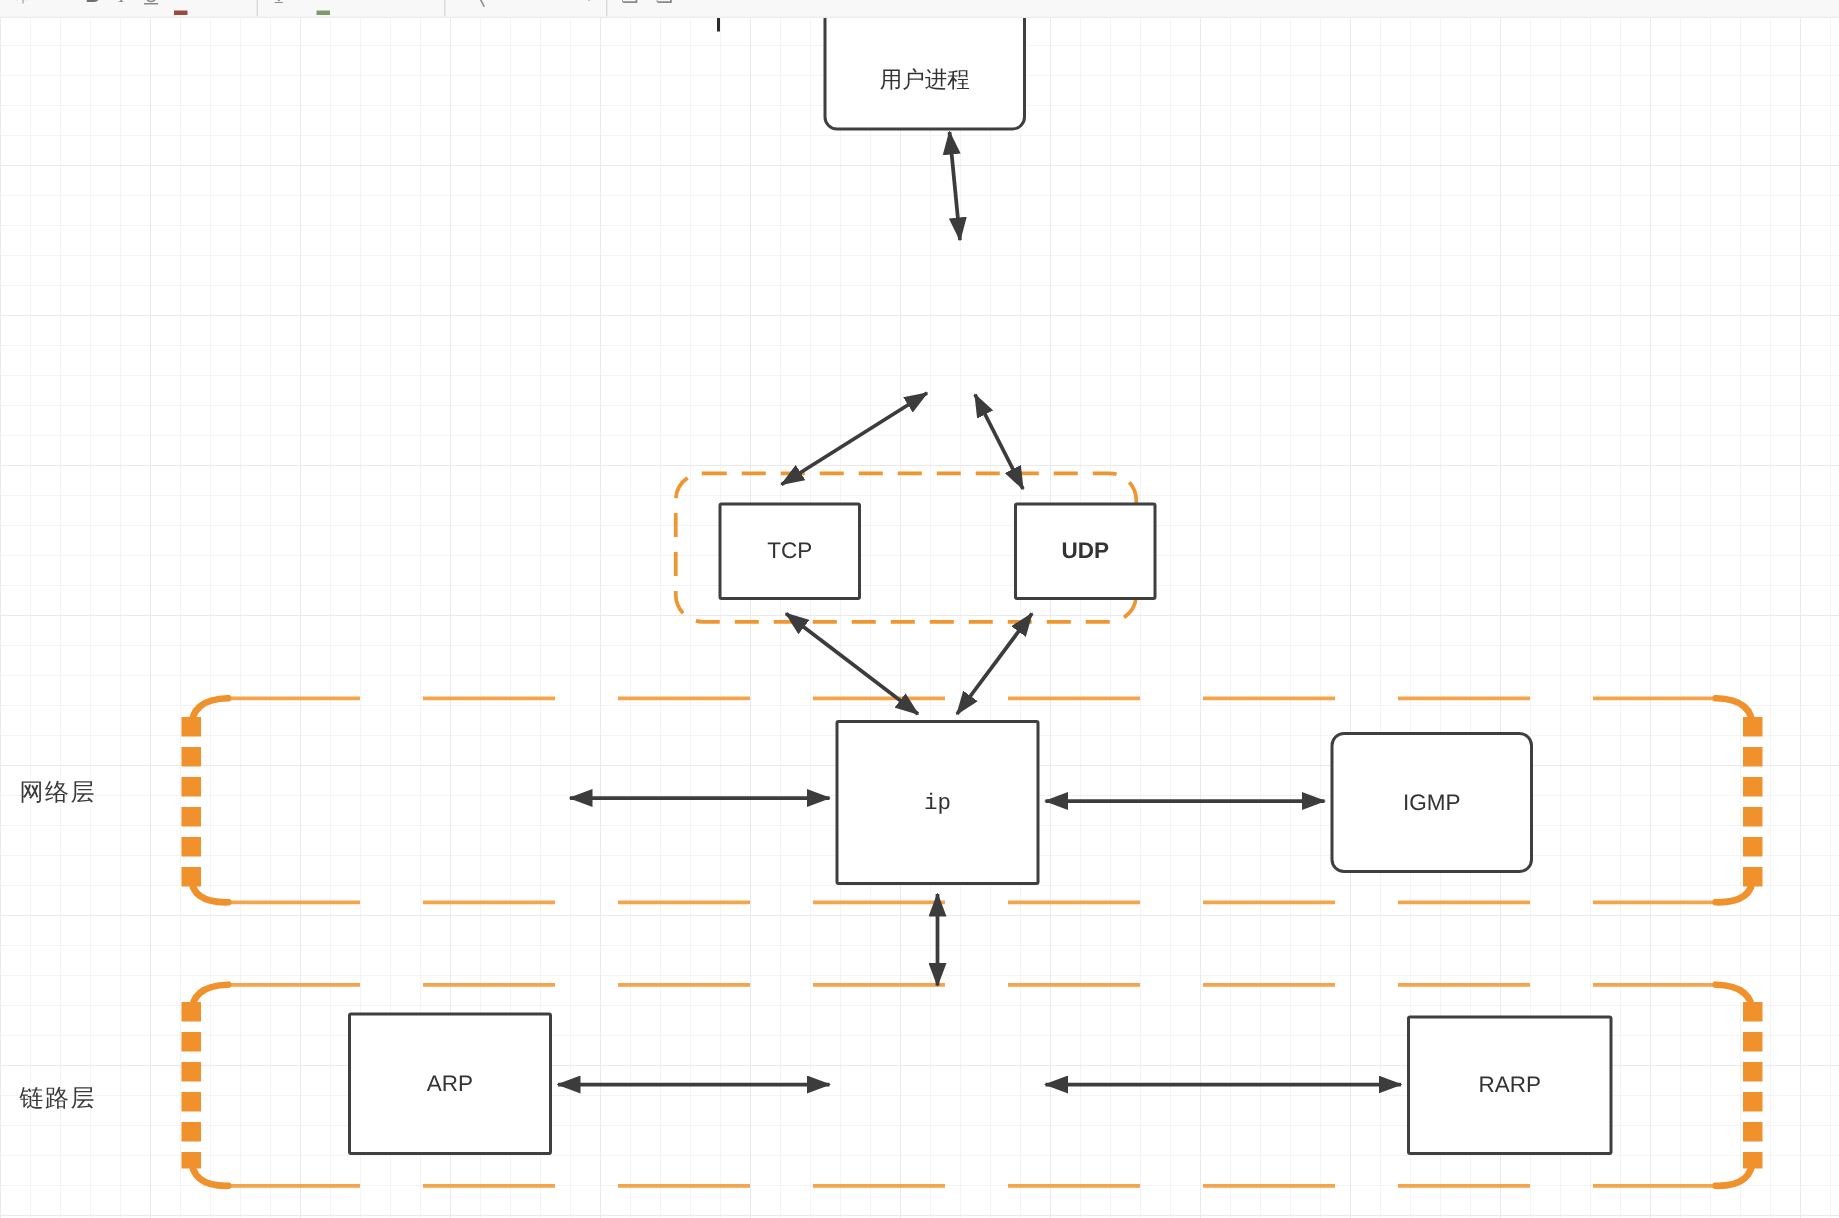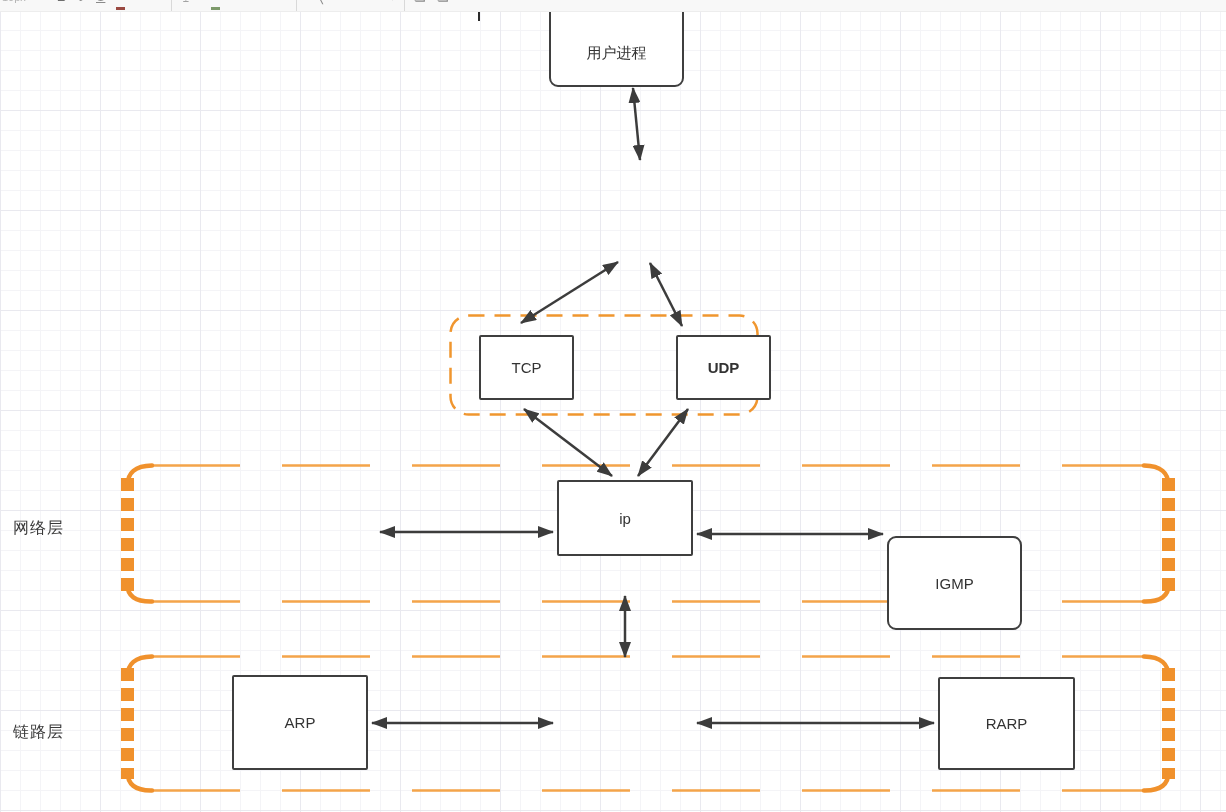--- a/index.html
+++ b/index.html
@@ -49,22 +49,22 @@
     font-size:15px;color:#333333;box-sizing:border-box;z-index:10;
   }
   .r8{border-radius:9px;}
   .r6{border-radius:6px;}
   .r2{border-radius:2px;}
   #n-user{left:549px;top:-22px;width:135px;height:99px;}
   #n-socket{left:203px;top:162px;width:887px;height:81px;font-size:16px;}
   #n-tcp{left:463px;top:325px;width:95px;height:65px;margin-left:16px;}
   #n-udp{left:676px;top:325px;width:95px;height:65px;font-weight:bold;}
   #n-icmp{left:240px;top:477px;width:135px;height:95px;}
-  #n-ip{left:557px;top:470px;width:136px;height:76px;}
-  #n-igmp{left:887px;top:478px;width:135px;height:94px;margin-top:48px;}
+  #n-ip{left:557px;top:470px;width:136px;height:110px;font-family:Liberation Mono, monospace;}
+  #n-igmp{left:887px;top:478px;width:135px;height:94px;}
   #n-arp{left:232px;top:665px;width:136px;height:95px;text-align:right;}
   #n-hw{left:557px;top:665px;width:136px;height:93px;}
   #n-rarp{left:938px;top:667px;width:137px;height:93px;}
 
   .layer-label{
     position:absolute;font-size:16px;color:#3a3a3a;z-index:10;letter-spacing:1px;
   }
   #lbl-network{left:13px;top:508px;}
   #lbl-link{left:13px;top:712px;}
 </style>

